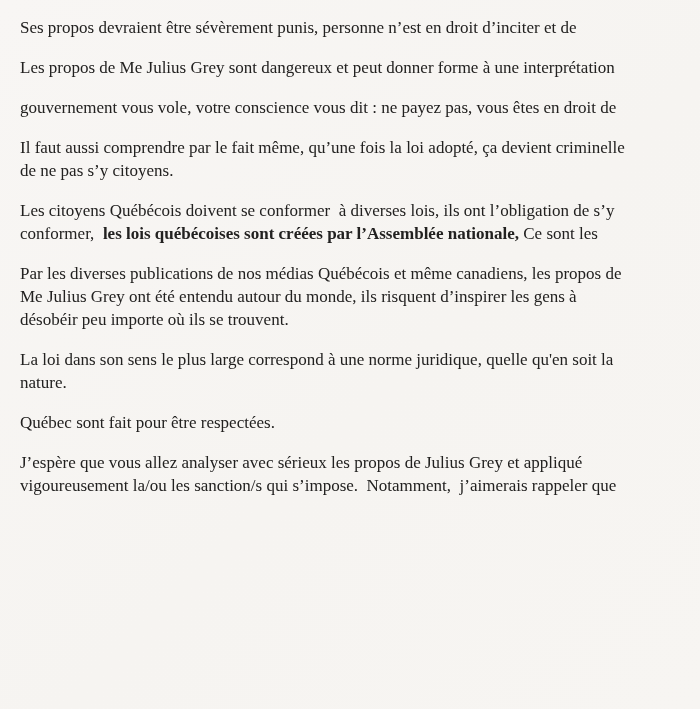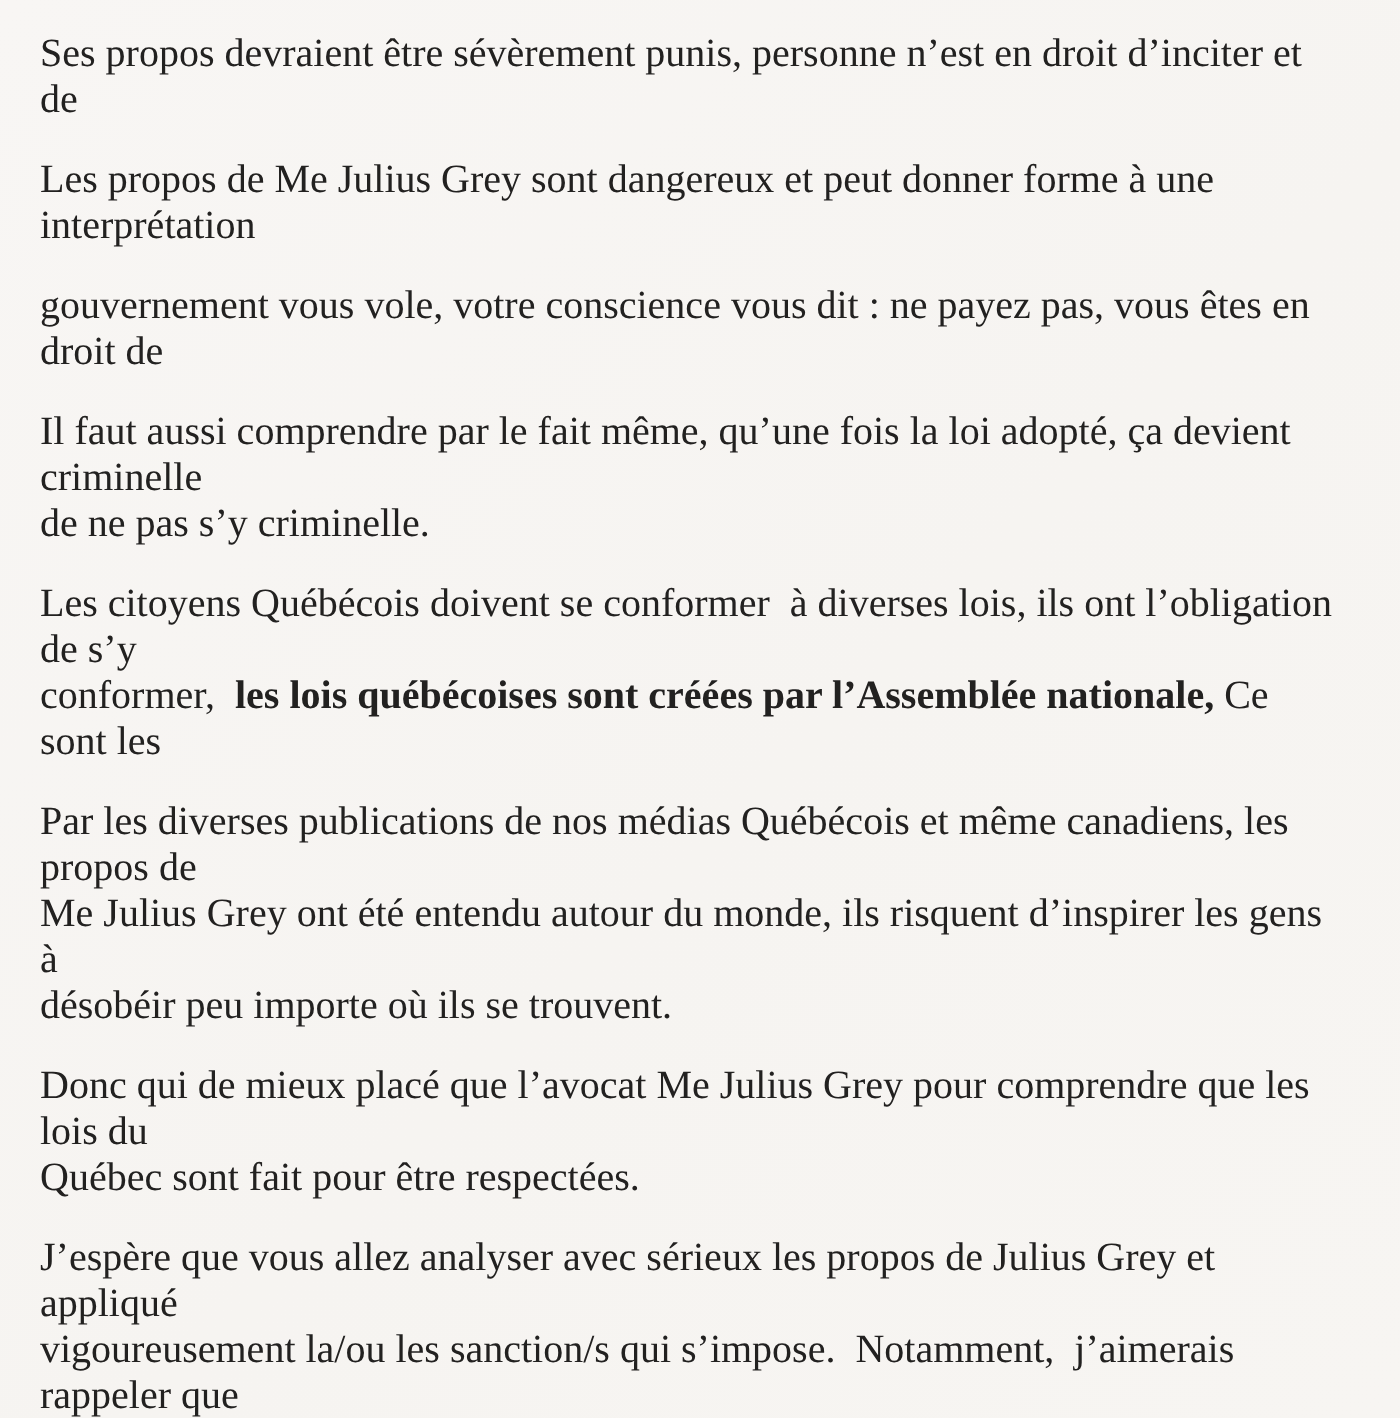--- a/index.html
+++ b/index.html
@@ -12,21 +12,21 @@
     background: #f7f5f2;
     overflow: hidden;
   }
   .scan-page {
     box-sizing: border-box;
     width: 700px;
     height: 709px;
     padding: 16px 28px 0 20px;
     background: linear-gradient(135deg, #f8f6f4 0%, #f6f4f1 55%, #f7f5f2 100%);
     font-family: "Liberation Serif", "DejaVu Serif", serif;
-    font-size: 20px;
+    font-size: 17px;
     line-height: 23px;
     color: #222120;
   }
   .paragraph {
     margin: 0 0 17px 0;
   }
   .line {
     white-space: pre-wrap;
   }
   .seg-bold {
@@ -41,34 +41,35 @@
       <div class="line"><span class="seg">Ses propos devraient être sévèrement punis, personne n’est en droit d’inciter et de</span></div>
     </div>
     <div class="paragraph">
       <div class="line"><span class="seg">Les propos de Me Julius Grey sont dangereux et peut donner forme à une interprétation</span></div>
     </div>
     <div class="paragraph">
       <div class="line"><span class="seg">gouvernement vous vole, votre conscience vous dit : ne payez pas, vous êtes en droit de</span></div>
     </div>
     <div class="paragraph">
       <div class="line"><span class="seg">Il faut aussi comprendre par le fait même, qu’une fois la loi adopté, ça devient criminelle</span></div>
-      <div class="line"><span class="seg">de ne pas s’y criminelle.</span></div>
+      <div class="line"><span class="seg">de ne pas s’y citoyens.</span></div>
     </div>
     <div class="paragraph">
       <div class="line"><span class="seg">Les citoyens Québécois doivent se conformer  à diverses lois, ils ont l’obligation de s’y</span></div>
       <div class="line"><span class="seg">conformer,  </span><span class="seg-bold">les lois québécoises sont créées par l’Assemblée nationale,</span><span class="seg"> Ce sont les</span></div>
     </div>
     <div class="paragraph">
       <div class="line"><span class="seg">Par les diverses publications de nos médias Québécois et même canadiens, les propos de</span></div>
       <div class="line"><span class="seg">Me Julius Grey ont été entendu autour du monde, ils risquent d’inspirer les gens à</span></div>
       <div class="line"><span class="seg">désobéir peu importe où ils se trouvent.</span></div>
     </div>
     <div class="paragraph">
+      <div class="line"><span class="seg">La loi dans son sens le plus large correspond à une norme juridique, quelle qu'en soit la</span></div>
+      <div class="line"><span class="seg">nature.</span></div>
     </div>
     <div class="paragraph">
-      <div class="line"><span class="seg">Donc qui de mieux placé que l’avocat Me Julius Grey pour comprendre que les lois du</span></div>
       <div class="line"><span class="seg">Québec sont fait pour être respectées.</span></div>
     </div>
     <div class="paragraph">
       <div class="line"><span class="seg">J’espère que vous allez analyser avec sérieux les propos de Julius Grey et appliqué</span></div>
       <div class="line"><span class="seg">vigoureusement la/ou les sanction/s qui s’impose.  Notamment,  j’aimerais rappeler que</span></div>
     </div>
   </div>
 
 </body></html>

